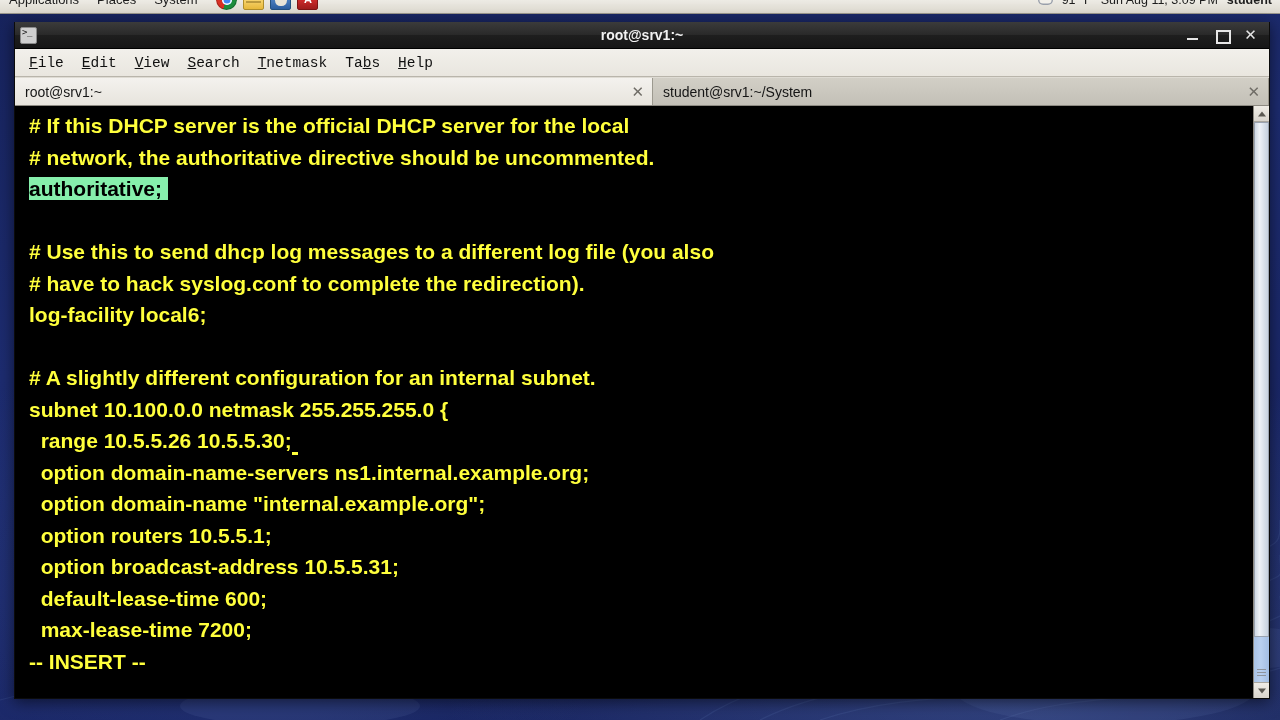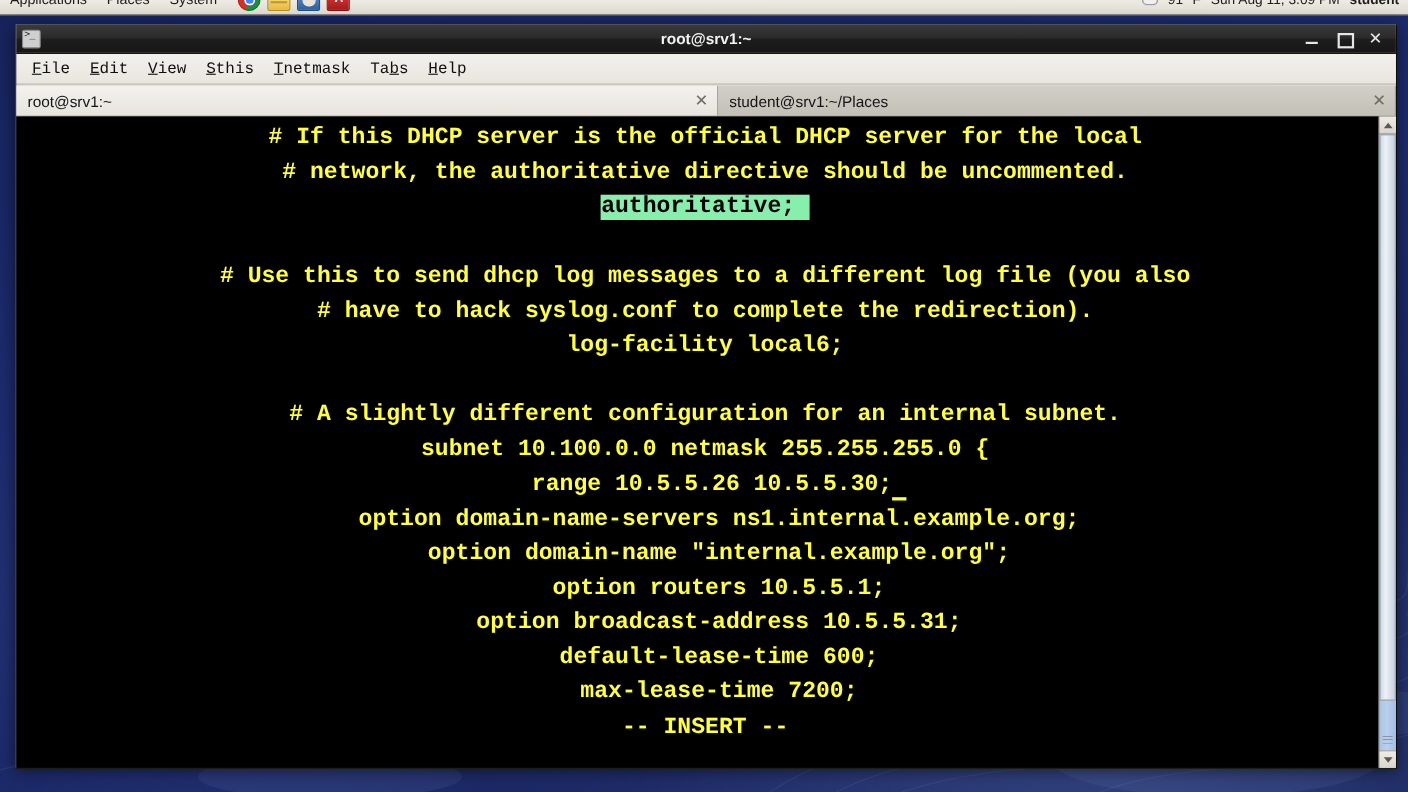--- a/index.html
+++ b/index.html
@@ -303,28 +303,27 @@
     display: flex;
     background: #000;
     min-height: 0;
     position: relative;
   }
   #term-screen {
     flex: 1 1 auto;
     background: #000000;
     padding: 4px 0 0 14px;
     overflow: hidden;
-    font-family: Liberation Mono, monospace;
+    font-family: Liberation Sans, sans-serif;
     font-size: 21px;
     line-height: 31.5px;
     color: #ffff3c;
     font-weight: bold;
     letter-spacing: 0px;
     white-space: pre;
-    text-align: center;
   }
   .term-line { height: 31.5px; }
   .hl {
     background: #86efac;
     color: #000000;
   }
   .cursor-under {
     border-bottom: 3px solid #ffff3c;
   }
 
@@ -435,33 +434,33 @@
       <div class="wctl min"></div>
       <div class="wctl max"></div>
       <div class="wctl close">✕</div>
     </div>
   </div>
 
   <div id="menubar">
     <div class="menu-item"><span></span><span class="mn">F</span><span>ile</span></div>
     <div class="menu-item"><span></span><span class="mn">E</span><span>dit</span></div>
     <div class="menu-item"><span></span><span class="mn">V</span><span>iew</span></div>
-    <div class="menu-item"><span></span><span class="mn">S</span><span>this</span></div>
+    <div class="menu-item"><span></span><span class="mn">S</span><span>earch</span></div>
     <div class="menu-item"><span></span><span class="mn">T</span><span>netmask</span></div>
     <div class="menu-item"><span>Ta</span><span class="mn">b</span><span>s</span></div>
     <div class="menu-item"><span></span><span class="mn">H</span><span>elp</span></div>
   </div>
 
   <div id="tabbar">
     <div class="tab active">
       <span class="tab-label">root@srv1:~</span>
       <span class="tab-close">✕</span>
     </div>
     <div class="tab inactive">
-      <span class="tab-label">student@srv1:~/Places</span>
+      <span class="tab-label">student@srv1:~/System</span>
       <span class="tab-close">✕</span>
     </div>
   </div>
 
   <div id="term-area">
     <div id="term-screen"><div class="term-line"><span># If this DHCP server is the official DHCP server for the local</span></div><div class="term-line"><span># network, the authoritative directive should be uncommented.</span></div><div class="term-line"><span class="hl">authoritative; </span></div><div class="term-line"><span></span></div><div class="term-line"><span># Use this to send dhcp log messages to a different log file (you also</span></div><div class="term-line"><span># have to hack syslog.conf to complete the redirection).</span></div><div class="term-line"><span>log-facility local6;</span></div><div class="term-line"><span></span></div><div class="term-line"><span># A slightly different configuration for an internal subnet.</span></div><div class="term-line"><span>subnet 10.100.0.0 netmask 255.255.255.0 {</span></div><div class="term-line"><span>  range 10.5.5.26 10.5.5.30;</span><span class="cursor-under"> </span></div><div class="term-line"><span>  option domain-name-servers ns1.internal.example.org;</span></div><div class="term-line"><span>  option domain-name "internal.example.org";</span></div><div class="term-line"><span>  option routers 10.5.5.1;</span></div><div class="term-line"><span>  option broadcast-address 10.5.5.31;</span></div><div class="term-line"><span>  default-lease-time 600;</span></div><div class="term-line"><span>  max-lease-time 7200;</span></div><div class="term-line"><span>-- INSERT --</span></div></div>
     <div id="term-scrollbar">
       <div class="sb-btn up">
           <span class="arrow"></span>
         </div>

